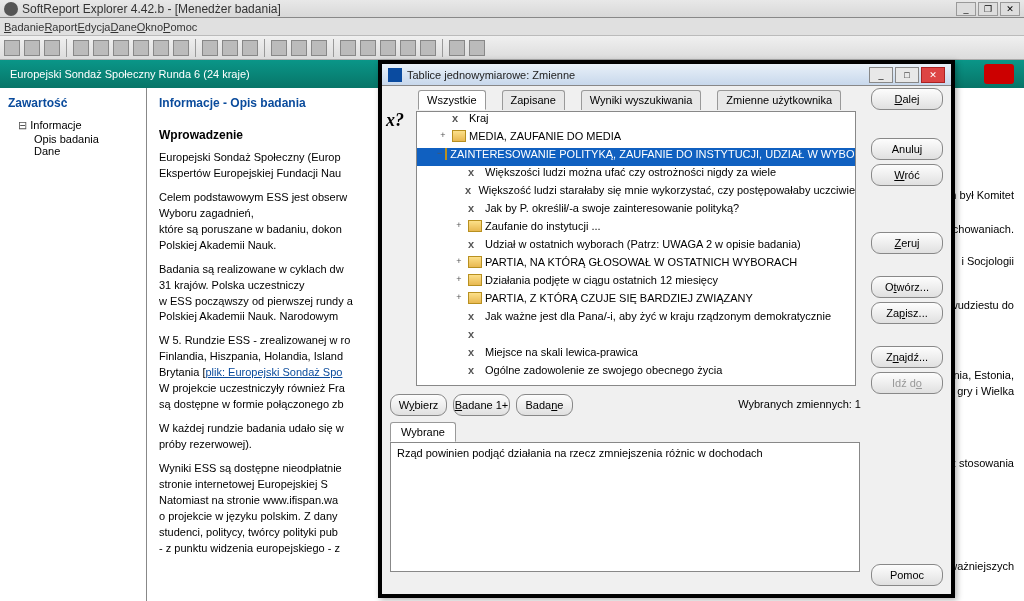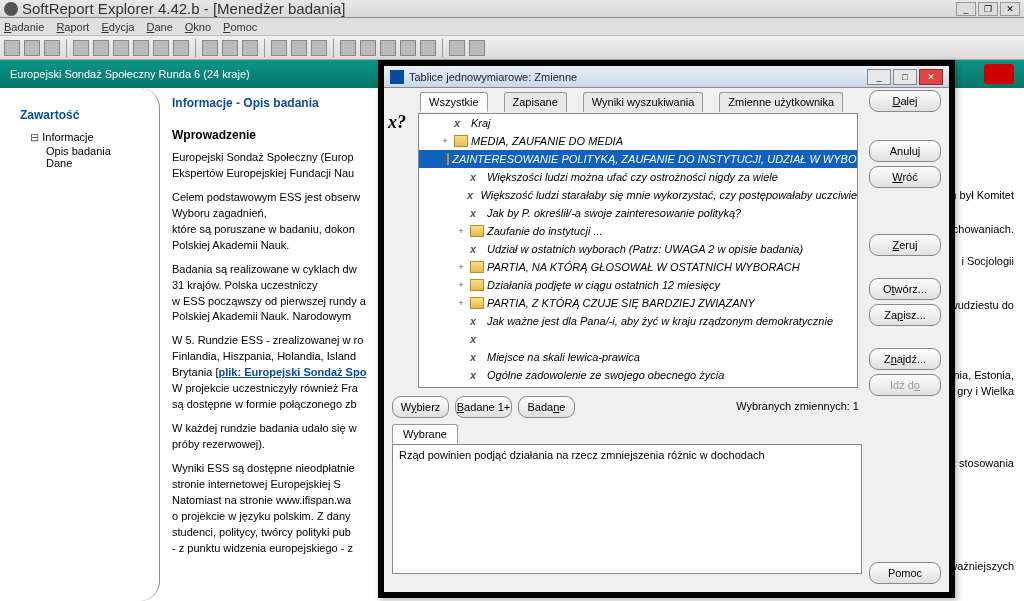--- a/index.html
+++ b/index.html
@@ -1,67 +1,67 @@
 <!DOCTYPE html>
 <html><head>
 <meta charset="utf-8">
 <style>
 * { margin: 0; padding: 0; box-sizing: border-box; font-family: Tahoma, sans-serif; font-size: 11px; }
 body { background: #d4d0c8; width: 1024px; height: 601px; overflow: hidden; position: relative; }
 
 .titlebar { height: 18px; background: linear-gradient(to bottom, #e8e8e8, #d8d8d8); display: flex; align-items: center; padding: 0 4px; border-bottom: 1px solid #888; }
 .titlebar-icon { width: 14px; height: 14px; background: #555; border-radius: 50%; margin-right: 4px; }
-.titlebar-text { color: #333; font-size: 15px; }
+.titlebar-text { color: #333; font-size: 12px; }
 .win-controls { margin-left: auto; display: flex; gap: 2px; }
 .win-btn { width: 20px; height: 14px; background: #ddd; border: 1px solid #999; font-size: 9px; text-align: center; line-height: 12px; cursor: pointer; }
 
-.menubar { height: 18px; background: #e0e0e0; display: flex; align-items: center; padding: 0 4px; gap: 12px; border-bottom: 1px solid #bbb; }
+.menubar { height: 18px; background: #e0e0e0; display: flex; align-items: center; padding: 0 4px; border-bottom: 1px solid #bbb; }
 .menubar span { color: #333; cursor: pointer; }
 .menubar span:first-letter { text-decoration: underline; }
 
 .toolbar { height: 24px; background: linear-gradient(to bottom, #f0f0f0, #dcdcdc); display: flex; align-items: center; padding: 0 4px; gap: 4px; border-bottom: 1px solid #aaa; }
 .tool-ico { width: 16px; height: 16px; background: #bbb; border: 1px solid #888; cursor: pointer; }
 .tool-sep { width: 1px; height: 18px; background: #999; margin: 0 2px; }
 
 .header-band { height: 28px; background: linear-gradient(to bottom, #0a9688, #087568); color: #fff; display: flex; align-items: center; padding: 0 10px; font-size: 15px; font-family: Georgia, serif; }
 .header-logo { margin-left: auto; width: 30px; height: 20px; background: #c00; border-radius: 3px; }
 
 .main { display: flex; height: calc(601px - 18px - 18px - 24px - 28px); background: #fff; }
-.left-pane { width: 160px; border-right: 1px solid #888; padding: 20px; border-radius: 20px; }
+.left-pane { width: 147px; border-right: 1px solid #888; padding: 8px; }
 .left-title { color: #0a4b9c; font-weight: bold; font-size: 12px; margin-bottom: 8px; }
 .tree-node { padding: 1px 0 1px 10px; color: #000; }
 .tree-node.root::before { content: "⊟ "; color: #555; }
 .tree-child { padding-left: 26px; color: #000; }
 
 .content { flex: 1; padding: 8px 12px; overflow: hidden; color: #000; }
 .content-title { color: #0a4b9c; font-weight: bold; font-size: 12px; margin-bottom: 18px; }
 .content h3 { font-size: 12px; font-weight: bold; margin: 10px 0 8px; }
 .content p { margin: 8px 0; line-height: 1.45; }
-.content a { color: #0a4b9c; font-weight: bold; }
+.content a { color: #0a4b9c; }
 .right-text { position: absolute; right: 10px; color: #000; line-height: 1.45; font-size: 11px; }
 
 
-.dialog { position: absolute; left: 378px; top: 60px; width: 577px; height: 538px; background: #f0f0f0; border: 6px solid #000000; box-shadow: 2px 2px 6px rgba(0,0,0,.3); }
+.dialog { position: absolute; left: 378px; top: 60px; width: 577px; height: 538px; background: #f0f0f0; border: 4px solid #000000; box-shadow: 2px 2px 6px rgba(0,0,0,.3); }
 .dlg-title { height: 22px; background: linear-gradient(to bottom, #e8f0f8, #c8d8ec); display: flex; align-items: center; padding: 0 6px; border-bottom: 1px solid #888; }
 .dlg-title-icon { width: 14px; height: 14px; background: #0a4ba0; margin-right: 5px; }
 .dlg-title-text { color: #222; }
 .dlg-controls { margin-left: auto; display: flex; gap: 2px; }
 .dlg-btn { width: 24px; height: 16px; border: 1px solid #888; text-align: center; line-height: 14px; font-size: 9px; cursor: pointer; }
 .dlg-btn.close { background: #d44; color: #fff; border-color: #a22; }
 .dlg-btn.mm { background: #e8e8e8; }
 
 .dlg-body { padding: 4px 8px; height: calc(100% - 22px); position: relative; }
 .dlg-tabs { display: flex; gap: 16px; margin-bottom: 2px; margin-left: 28px; }
 .dlg-tab { padding: 3px 8px; border: 1px solid #999; border-bottom: none; background: #e8e8e8; border-radius: 3px 3px 0 0; cursor: pointer; }
 .dlg-tab.active { background: #fff; border-bottom: 1px solid #fff; position: relative; z-index: 2; }
 
 .x-question { position: absolute; left: 4px; top: 24px; font-size: 18px; font-style: italic; font-weight: bold; font-family: Georgia, serif; }
 
 .tree-panel { position: absolute; left: 34px; top: 25px; width: 440px; height: 275px; background: #fff; border: 1px solid #888; overflow-y: auto; overflow-x: hidden; }
-.tn { display: flex; align-items: center; height: 18px; padding-left: 2px; white-space: nowrap; cursor: pointer; font-style: italic; }
+.tn { display: flex; height: 18px; padding-left: 2px; white-space: nowrap; cursor: pointer; }
 .tn .exp { width: 12px; text-align: center; color: #555; font-size: 9px; }
 .tn .ico { width: 14px; height: 12px; margin: 0 3px; }
 .tn .ico.folder { background: linear-gradient(#fce08a, #e8b850); border: 1px solid #b89020; }
 .tn .ico.x::before { content: "x"; font-weight: bold; color: #555; }
 .tn.l2 { padding-left: 20px; }
 .tn.l3 { padding-left: 36px; }
 .tn.selected { background: #1060c0; color: #fff; }
 
 .side-btns { position: absolute; right: 8px; top: 2px; width: 72px; display: flex; flex-direction: column; }
 .btn { height: 22px; border: 1px solid #888; background: linear-gradient(#fdfdfd, #e0e0e0); border-radius: 9px; cursor: pointer; text-align: center; line-height: 20px; }

